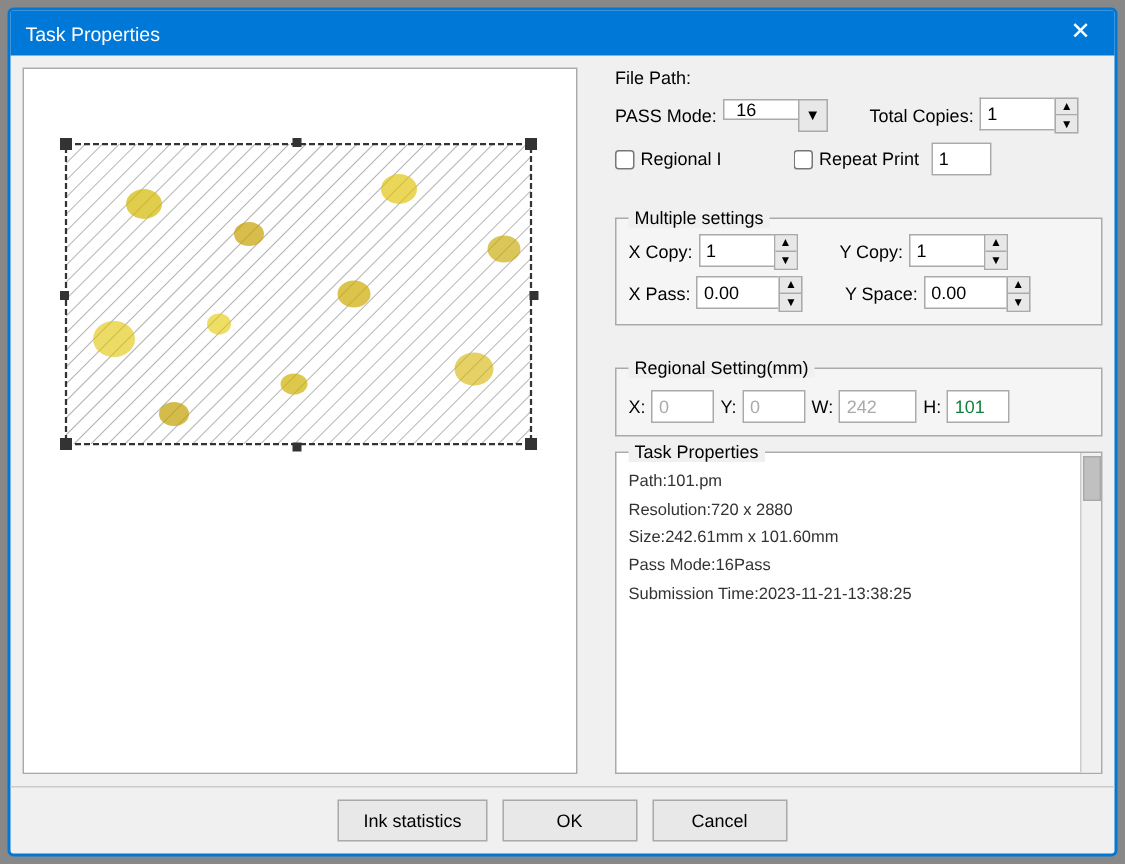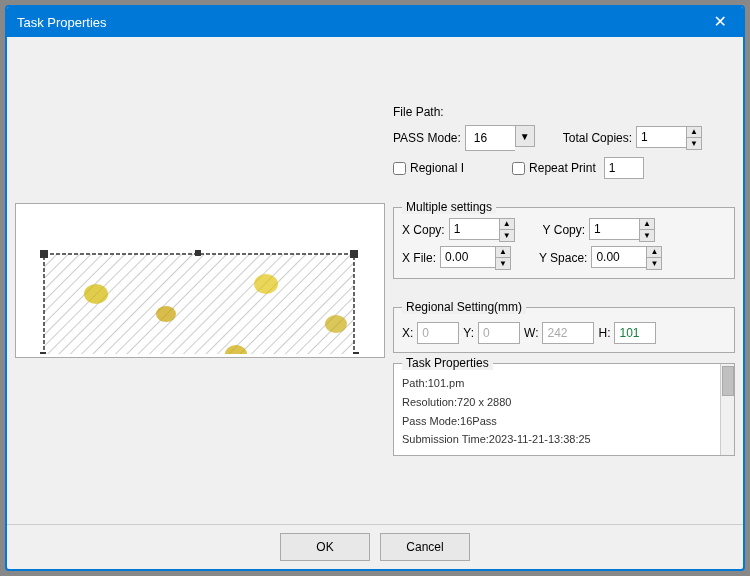--- a/index.html
+++ b/index.html
@@ -43,22 +43,21 @@
       color: white;
       font-size: 16px;
       cursor: pointer;
       line-height: 1;
       padding: 2px 6px;
     }
     .dialog-body {
       display: flex;
       flex: 1;
       padding: 8px;
-      gap: 8px;
-      align-items: center;
+      gap: 25px;
     }
     .left-panel {
       width: 370px;
       min-width: 370px;
       border: 1px solid #aaa;
       background: white;
       position: relative;
       overflow: hidden;
     }
     .preview-area {
@@ -128,21 +127,21 @@
 
     .combo-wrapper {
       display: flex;
       align-items: stretch;
     }
     .combo-input {
       border: 1px solid #aaa;
       border-right: none;
       background: white;
       padding: 2px 8px;
-      height: 26px;
+      height: 14px;
       font-size: 12px;
       width: 50px;
     }
     .combo-btn {
       background: #e8e8e8;
       border: 1px solid #aaa;
       cursor: pointer;
       font-size: 10px;
       padding: 0 4px;
       height: 22px;
@@ -322,21 +321,21 @@
             <span class="field-label">Y Copy:</span>
             <div class="spin-wrapper">
               <input class="spin-input" type="text" value="1" style="">
               <div class="spin-buttons">
                 <button class="spin-btn">▲</button>
                 <button class="spin-btn">▼</button>
               </div>
             </div>
           </div>
           <div class="field-row">
-            <span class="field-label">X File:</span>
+            <span class="field-label">X Pass:</span>
             <div class="spin-wrapper">
               <input class="spin-input" type="text" style="width: 55px;" value="0.00">
               <div class="spin-buttons">
                 <button class="spin-btn">▲</button>
                 <button class="spin-btn">▼</button>
               </div>
             </div>
             <span style="width:20px;"></span>
             <span class="field-label">Y Space:</span>
             <div class="spin-wrapper">
@@ -362,29 +361,31 @@
           <span class="field-label">H:</span>
           <input class="field-input" type="text" style="width: 42px; color: #15803d;" value="101">
         </div>
       </div>
 
       <div class="task-props-box" style="position:relative;">
         <span class="task-props-label">Task Properties</span>
         <div class="task-props-content">
           <div>Path:101.pm</div>
           <div>Resolution:720 x 2880</div>
+          <div>Size:242.61mm x 101.60mm</div>
           <div>Pass Mode:16Pass</div>
           <div>Submission Time:2023-11-21-13:38:25</div>
         </div>
 
         <div style="position:absolute; right:0; top:0; bottom:0; width:14px; background:#f0f0f0; border-left:1px solid #ccc;">
           <div style="width:12px; height:30px; background:#c0c0c0; margin:2px 1px; border:1px solid #aaa;"></div>
         </div>
       </div>
 
     </div>
   </div>
 
   <div class="bottom-bar">
+    <button class="btn">Ink statistics</button>
     <button class="btn btn-ok">OK</button>
     <button class="btn btn-cancel">Cancel</button>
   </div>
 </div>
 
 </body></html>

